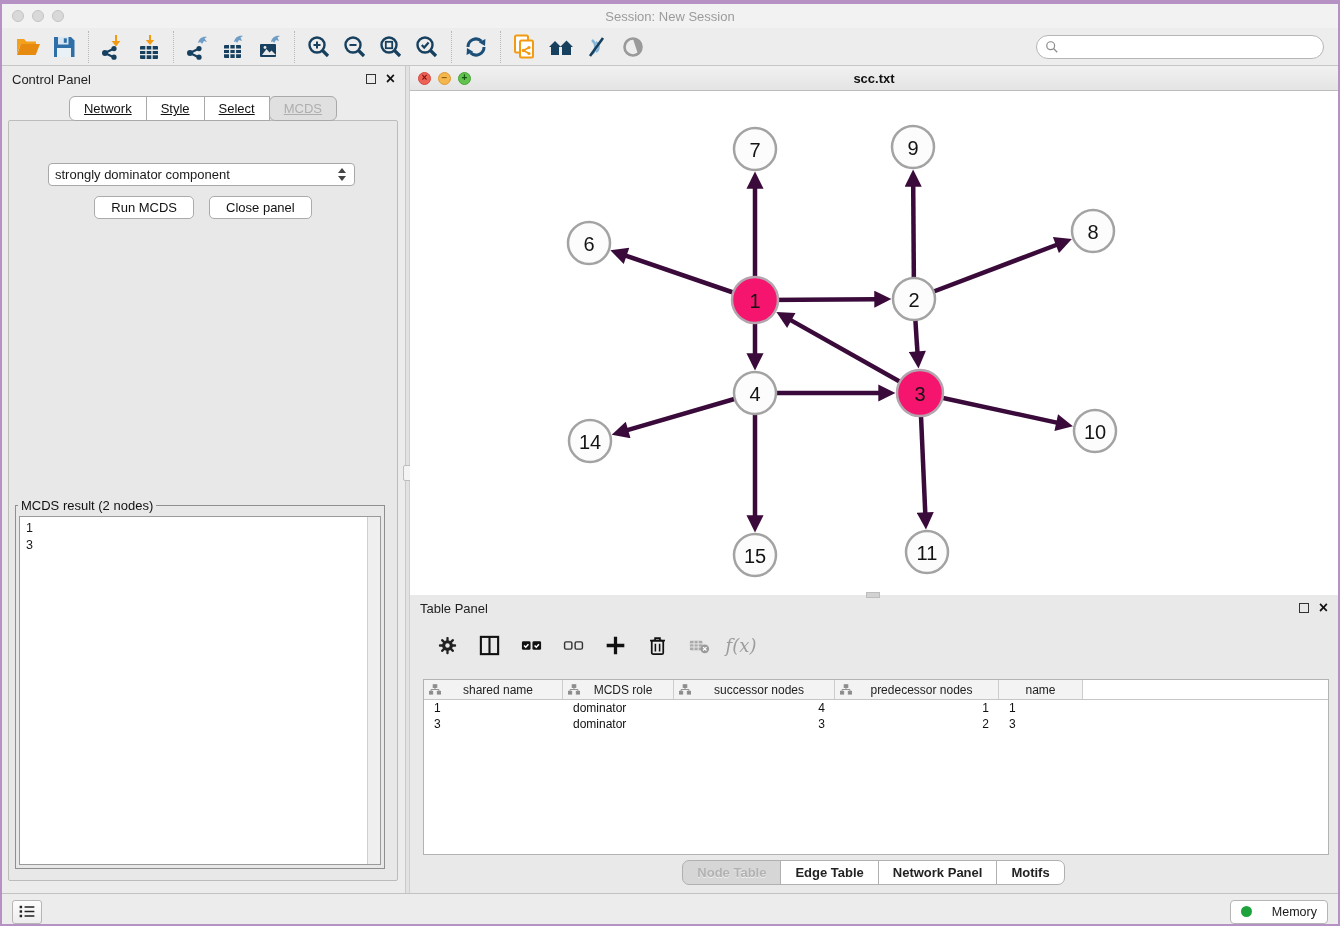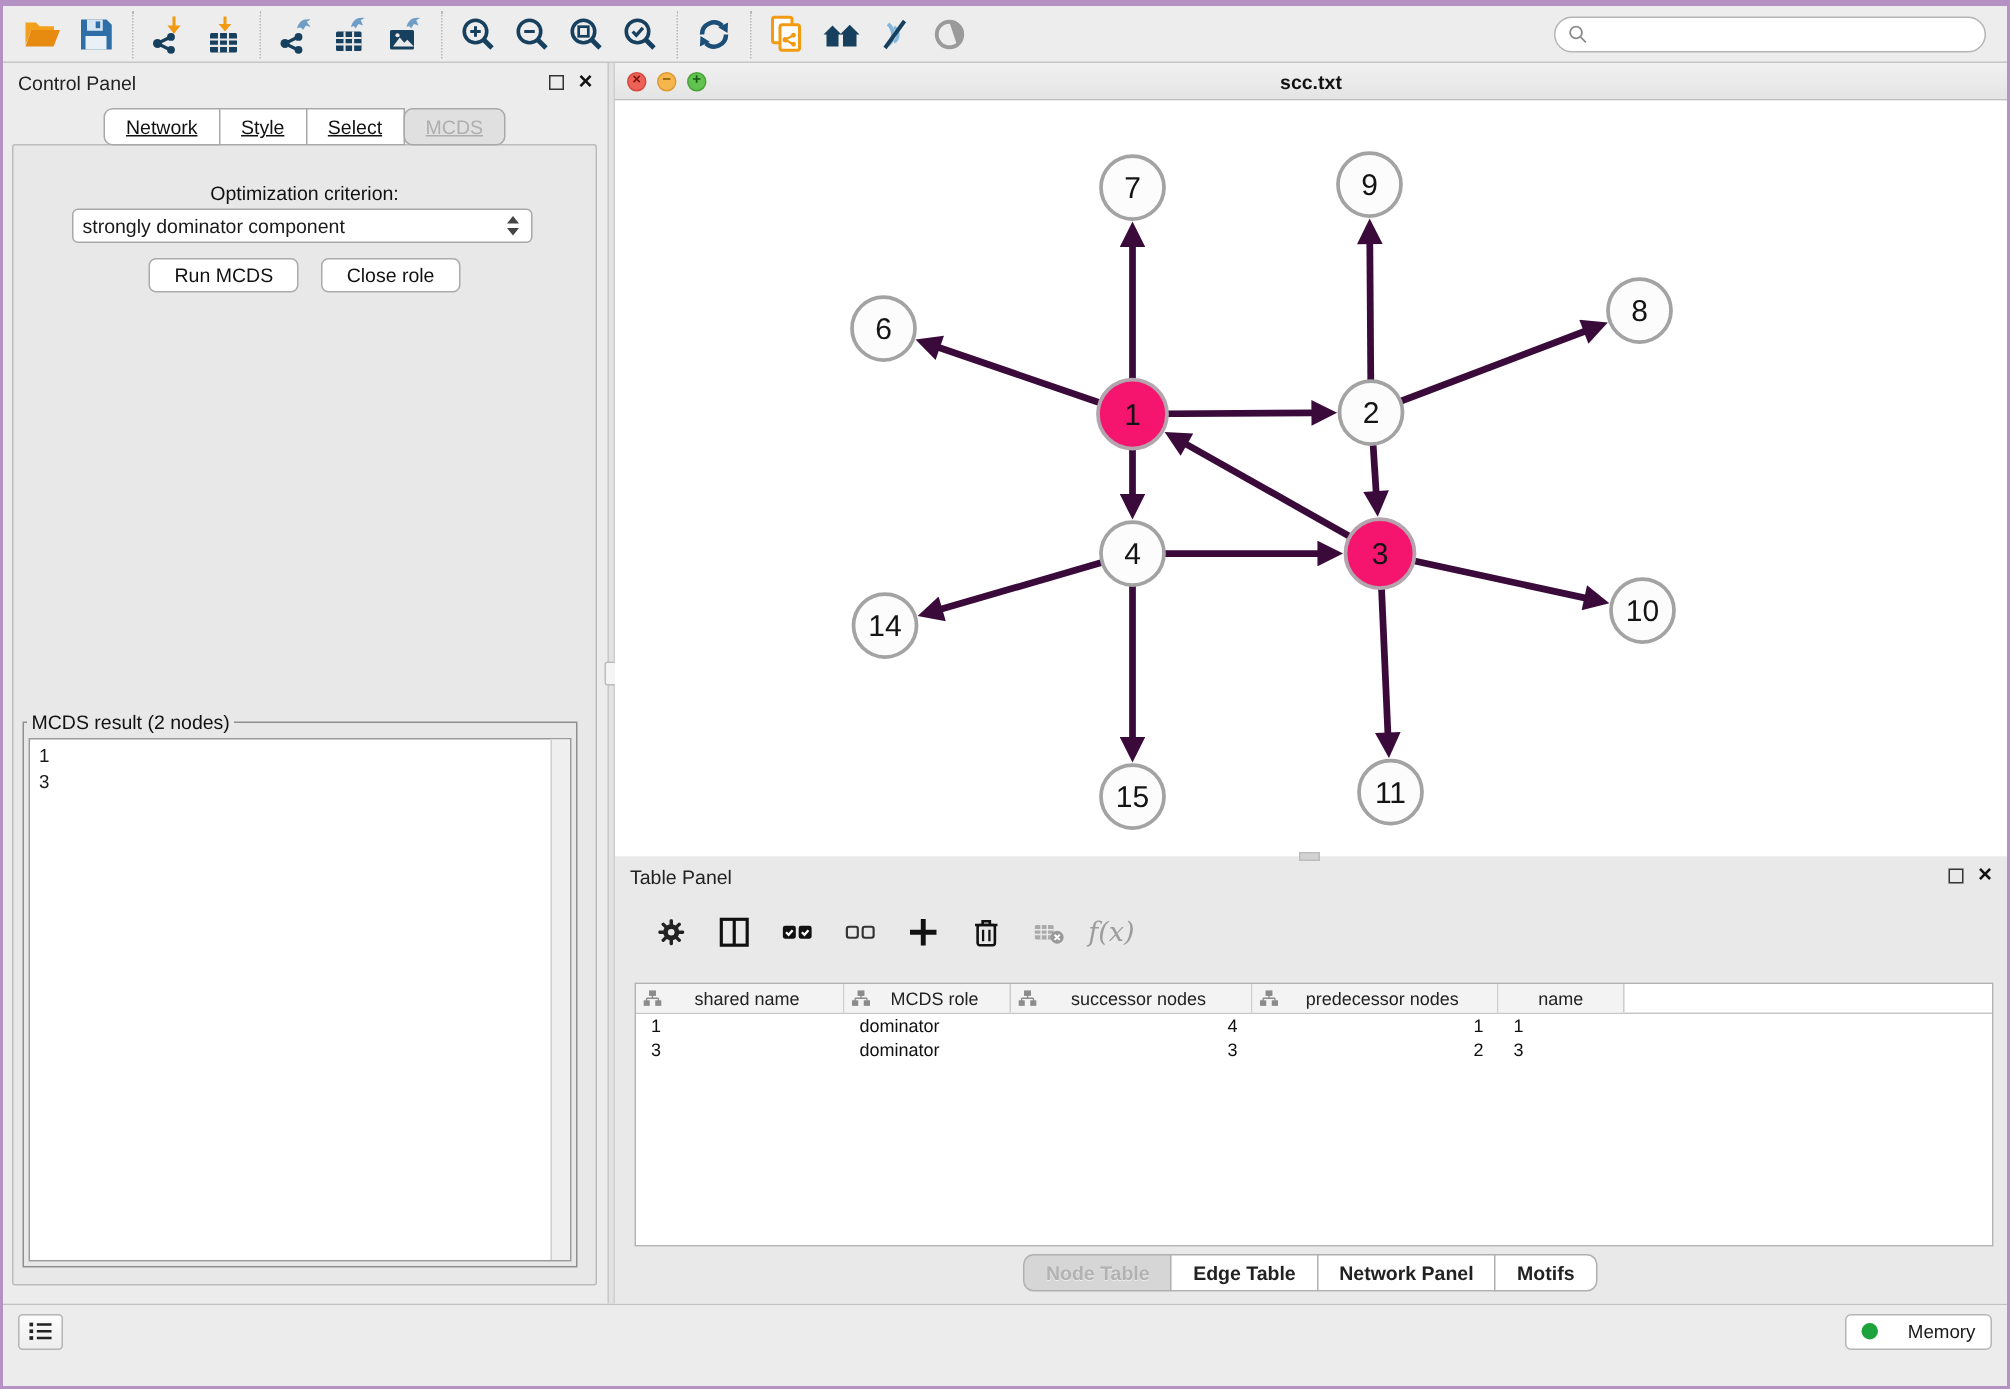--- a/index.html
+++ b/index.html
@@ -85,20 +85,28 @@
   .statusbar{height:36px;border-top:1px solid #c2c2c2;background:#ececec;display:flex;align-items:center;padding:0 10px;}
   .sb-left{width:30px;height:24px;background:linear-gradient(#fdfdfd,#ededed);border:1px solid #b5b5b5;border-radius:3px;display:flex;align-items:center;justify-content:center;}
   .memory-btn{margin-left:auto;height:24px;background:#fff;border:1px solid #b5b5b5;border-radius:4px;display:flex;align-items:center;gap:20px;padding:0 10px;font-size:12.5px;}
   .memdot{width:11px;height:11px;border-radius:50%;background:#1ea33c;}
 </style>
 </head>
 <body>
 
 <div class="window">
 
+  <div class="titlebar">
+    <div class="tl-group">
+      <div class="tl"></div>
+      <div class="tl"></div>
+      <div class="tl"></div>
+    </div>
+    <div class="win-title">Session: New Session</div>
+  </div>
 
   <div class="toolbar">
     <div class="tbtn">
         <svg viewBox="0 0 26 26">
           <path d="M2 5h7l2.5 2.5H21V10H5.8L2 20z" fill="#f3a01c"></path>
           <path d="M5.8 10H25l-4.3 11H2z" fill="#e78a10"></path>
         </svg>
       </div>
     <div class="tbtn">
         <svg viewBox="0 0 26 26">
@@ -249,31 +257,30 @@
         <div class="float-ico"></div>
         <div class="close-ico">×</div>
       </div>
       <div class="cp-tabs">
           <div class="cp-tab">Network</div>
           <div class="cp-tab">Style</div>
           <div class="cp-tab">Select</div>
           <div class="cp-tab active">MCDS</div>
         </div>
       <div class="cp-body">
-        <div class="opt-label">Optimization criterion:</div>
         <div class="dropdown">
           <span class="val">strongly dominator component</span>
           <span class="stepper">
               <i class="up"></i>
               <i class="dn"></i>
             </span>
         </div>
         <div class="cp-btnrow">
           <button class="btn">Run MCDS</button>
-          <button class="btn">Close role</button>
+          <button class="btn">Close panel</button>
         </div>
         <fieldset class="result-box">
           <legend>MCDS result (2 nodes)</legend>
           <div class="result-inner">
             <pre class="result-text">1
 3</pre>
             <div class="result-scroll"></div>
           </div>
         </fieldset>
       </div>

